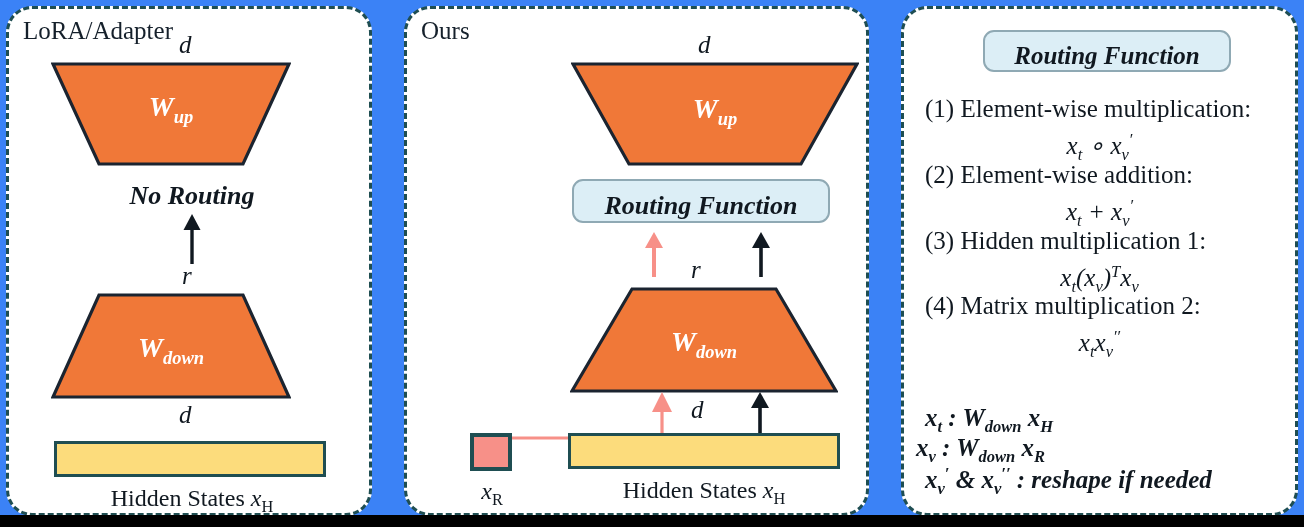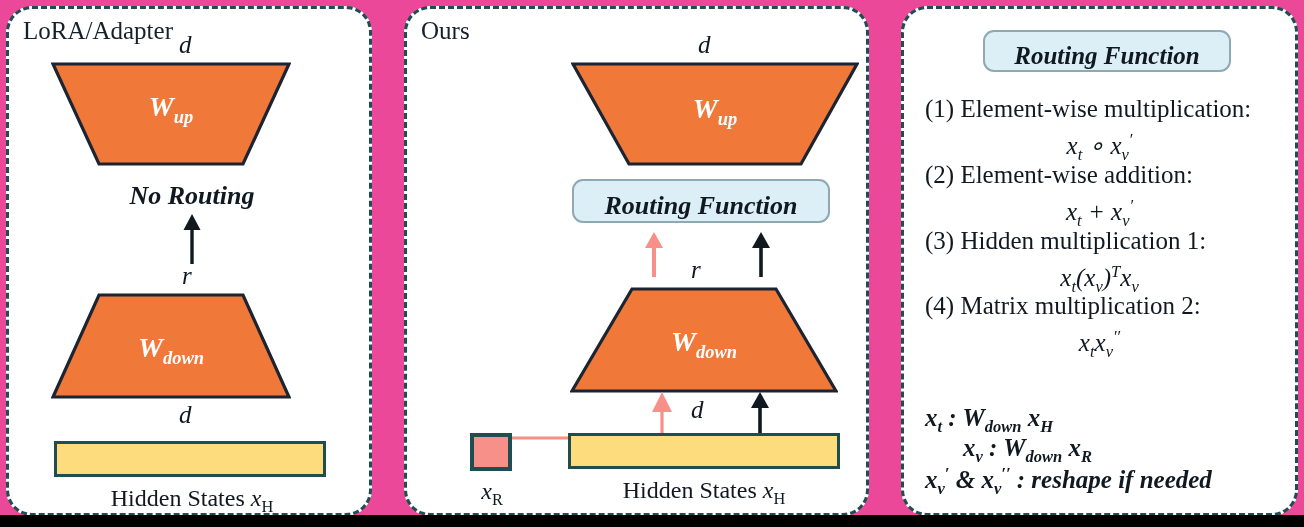--- a/index.html
+++ b/index.html
@@ -12,21 +12,21 @@
     height: 527px;
     font-family: "Liberation Serif", serif;
     position: relative;
     overflow: hidden;
   }
   #stage {
     position: absolute;
     left: 0; top: 0;
     width: 1304px;
     height: 527px;
-    background: #ec4899;
+    background: #3b82f6;
   }
   
   .panel {
     position: absolute;
     box-sizing: border-box;
     border: 3px dashed #1f4e52;
     border-radius: 26px;
     background: #ffffff;
   }
   #panel-lora   { left: 6px;   top: 6px; width: 366px; height: 510px; }
@@ -316,17 +316,17 @@
   </div>
   <div class="rf-formula" style="top:262px;"><i>x</i><sub>t</sub>(<i>x</i><sub>v</sub>)<sup>T</sup><i>x</i><sub>v</sub></div>
 
   <div class="rf-line" style="left:925px; top:292px;">
     <span>(4)</span>
     <span>Matrix multiplication 2:</span>
   </div>
   <div class="rf-formula" style="top:327px;"><i>x</i><sub>t</sub><i>x</i><sub>v</sub><sup>′′</sup></div>
 
   <div class="rf-def" style="left:925px; top:404px;"><i>x</i><sub>t</sub> : <i>W</i><sub>down</sub> <i>x</i><sub>H</sub></div>
-  <div class="rf-def" style="left:963px; top:434px;text-align:center;"><i>x</i><sub>v</sub> : <i>W</i><sub>down</sub> <i>x</i><sub>R</sub></div>
+  <div class="rf-def" style="left:916px; top:434px;text-align:center;"><i>x</i><sub>v</sub> : <i>W</i><sub>down</sub> <i>x</i><sub>R</sub></div>
   <div class="rf-def" style="left:925px; top:464px;"><i>x</i><sub>v</sub><sup>′</sup> &amp; <i>x</i><sub>v</sub><sup>′′</sup> : reshape if needed</div>
 
   <div id="bottom-strip"></div>
 </div>
 
 </body></html>

